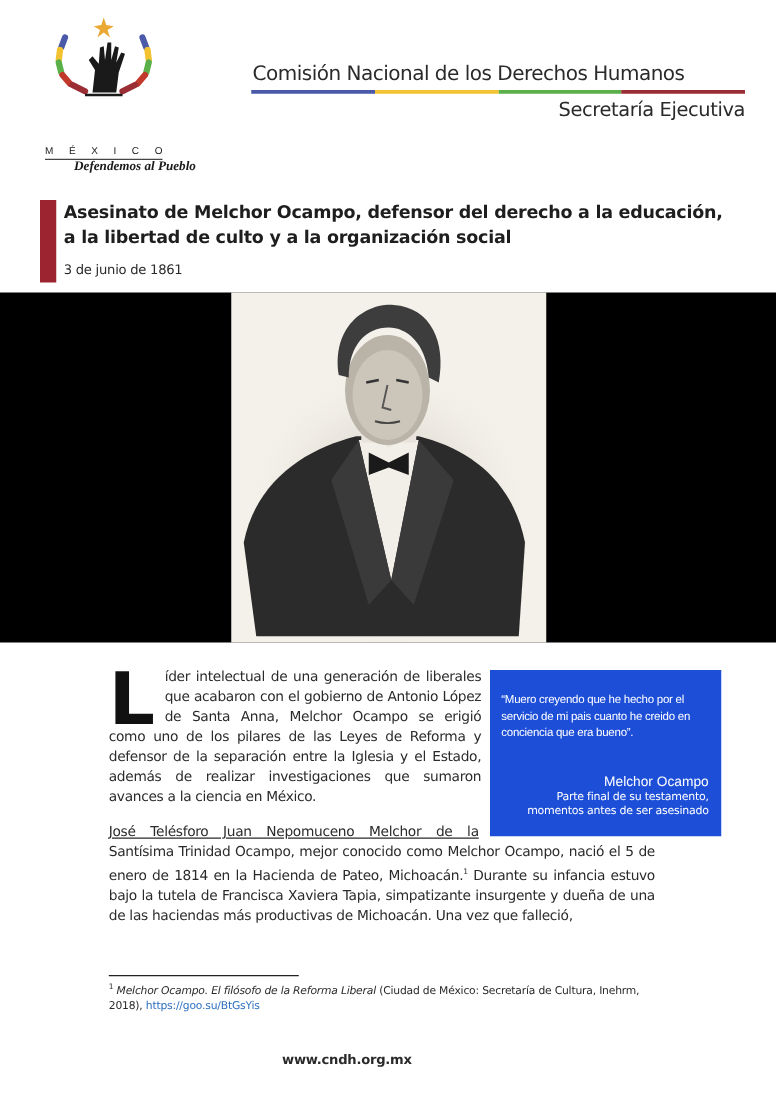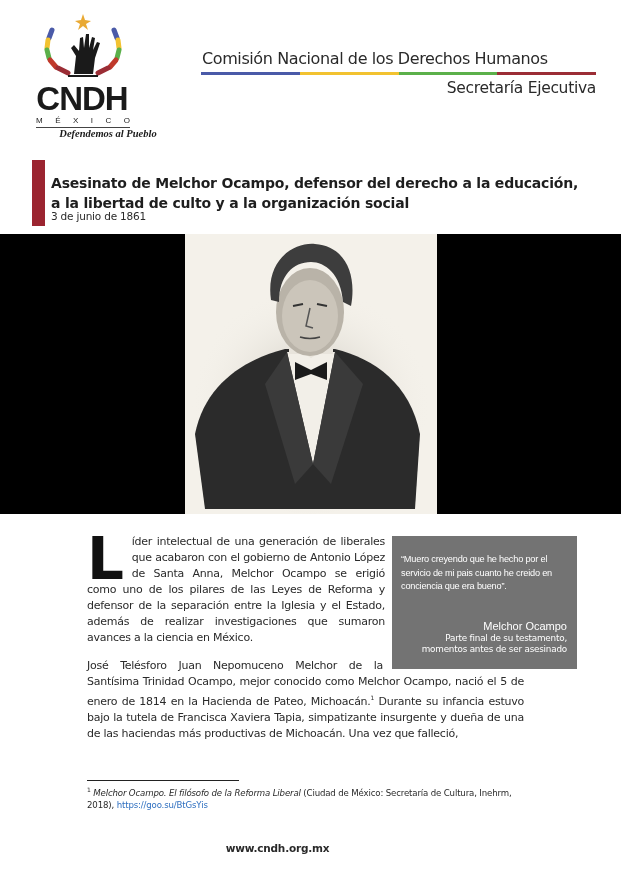--- a/index.html
+++ b/index.html
@@ -21,34 +21,34 @@
   .org-name { position: absolute; left: 202px; top: 49px; font-family: "DejaVu Sans", sans-serif; font-weight: normal;
     font-size: 16px; letter-spacing: -0.4px; color: #2a2a2a; white-space: nowrap; }
   .color-rule { position: absolute; left: 201px; top: 72px; width: 395px; height: 3px; display: flex; }
   .color-rule span { flex: 1; height: 3px; }
   .org-sub { position: absolute; right: 25px; top: 79px; font-family: "DejaVu Sans", sans-serif; font-size: 15.5px;
     color: #2a2a2a; letter-spacing: -0.3px; }
 
   
   .title-bar { position: absolute; left: 32px; top: 160px; width: 13px; height: 66px; }
   .title { position: absolute; left: 51px; top: 160px; width: 540px; font-family: "DejaVu Sans", sans-serif;
-    font-weight: bold; font-size: 14px; line-height: 20px; color: #1e1e1e; letter-spacing: -0.2px; margin-top: 13px; }
+    font-weight: bold; font-size: 14px; line-height: 20px; color: #1e1e1e; letter-spacing: -0.2px; }
   .date { position: absolute; left: 51px; top: 210px; font-size: 10.5px; color: #2a2a2a; letter-spacing: -0.2px; }
 
   
   .portrait-band { position: absolute; left: 0; top: 234px; width: 621px; height: 280px; background: #000; }
   .portrait { position: absolute; left: 185px; top: 234px; width: 252px; height: 280px; background: #f4f1ea; overflow: hidden; }
 
   
   .body-text { font-family: "DejaVu Sans", sans-serif; font-size: 11px; line-height: 16px; color: #2a2a2a;
     text-align: justify; letter-spacing: -0.25px; }
   .para1 { position: absolute; left: 87px; top: 534px; width: 298px; }
   .dropcap { float: left; font-family: "DejaVu Sans", sans-serif; font-weight: bold; font-size: 58px; line-height: 46px;
     height: 46px; margin: 2px 8px 0 0; color: #111; }
-  .para2 { position: absolute; left: 87px; top: 658px; width: 296px; }
+  .para2 { position: absolute; left: 87px; top: 658px; width: 296px; text-decoration: underline; }
   .para3 { position: absolute; left: 87px; top: 674px; width: 437px; }
 
   
   .quote-box { position: absolute; left: 392px; top: 536px; width: 185px; height: 133px; color: #fff; padding: 17px 10px 0 9px; }
   .quote-text { font-family: "Liberation Sans", sans-serif; font-size: 9.2px; line-height: 13.5px; letter-spacing: -0.2px; }
   .quote-author { text-align: right; font-family: "Liberation Sans", sans-serif; font-size: 11px; margin-top: 26px; line-height: 13px; }
   .quote-source { text-align: right; font-family: "DejaVu Sans", sans-serif; font-size: 8.8px; line-height: 11px; letter-spacing: -0.2px; }
 
   
   .fn-rule { position: absolute; left: 87px; top: 780px; width: 152px; height: 1px; background: #222; }
@@ -75,21 +75,20 @@
       <path d="M76,18 L79,26" stroke="#4a5aa8"></path>
       <path d="M80,28 L81,36" stroke="#f2c230"></path>
       <path d="M81,38 L79,46" stroke="#5bb04a"></path>
       <path d="M78,48 L72,55" stroke="#c0392b"></path>
       <path d="M70,56 L60,61" stroke="#9b2d35"></path>
     </g>
 
     <path d="M36,62 L38,44 L33,36 L36,33 L41,39 L42,26 L45,25 L46,36 L48,22 L51,22 L51,36 L54,25 L57,26 L55,38 L59,30 L62,31 L57,46 L55,62 Z" fill="#1a1a1a"></path>
     <path d="M30,64 L60,64" stroke="#1a1a1a" stroke-width="2"></path>
   </svg>
-  <div class="logo-cndh">CNDH</div>
   <div class="logo-mexico">
     <span>M</span>
     <span>É</span>
     <span>X</span>
     <span>I</span>
     <span>C</span>
     <span>O</span>
   </div>
   <div class="logo-rule"></div>
   <div class="logo-tagline">Defendemos al Pueblo</div>
@@ -140,21 +139,21 @@
 
     <path d="M125,74 L121,92 L128,94" stroke="#555" stroke-width="1.5" fill="none"></path>
     <path d="M115,103 Q125,106 135,103" stroke="#444" stroke-width="1.5" fill="none"></path>
   </svg>
 </div>
 
 <div class="body-text para1">
   <span class="dropcap">L</span><span>íder intelectual de una generación de liberales que acabaron con el gobierno de Antonio López de Santa Anna, Melchor Ocampo se erigió como uno de los pilares de las Leyes de Reforma y defensor de la separación entre la Iglesia y el Estado, además de realizar investigaciones que sumaron avances a la ciencia en México.</span>
 </div>
 
-<div class="quote-box" style="background:#737373">
+<div class="quote-box" style="background:#1d4ed8">
   <div class="quote-text">“Muero creyendo que he hecho por el servicio de mi pais cuanto he creido en conciencia que era bueno”.</div>
   <div class="quote-author">Melchor Ocampo</div>
   <div class="quote-source">Parte final de su testamento, momentos antes de ser asesinado</div>
 </div>
 
 <div class="body-text para2" style="text-align-last: justify;">
   <span>José Telésforo Juan Nepomuceno Melchor de la</span>
 </div>
 <div class="body-text para3">
   <span>Santísima Trinidad Ocampo, mejor conocido como Melchor Ocampo, nació el 5 de enero de 1814 en la Hacienda de Pateo, Michoacán.</span><sup style="font-size:6px;">1</sup><span> Durante su infancia estuvo bajo la tutela de Francisca Xaviera Tapia, simpatizante insurgente y dueña de una de las haciendas más productivas de Michoacán. Una vez que falleció,</span>

